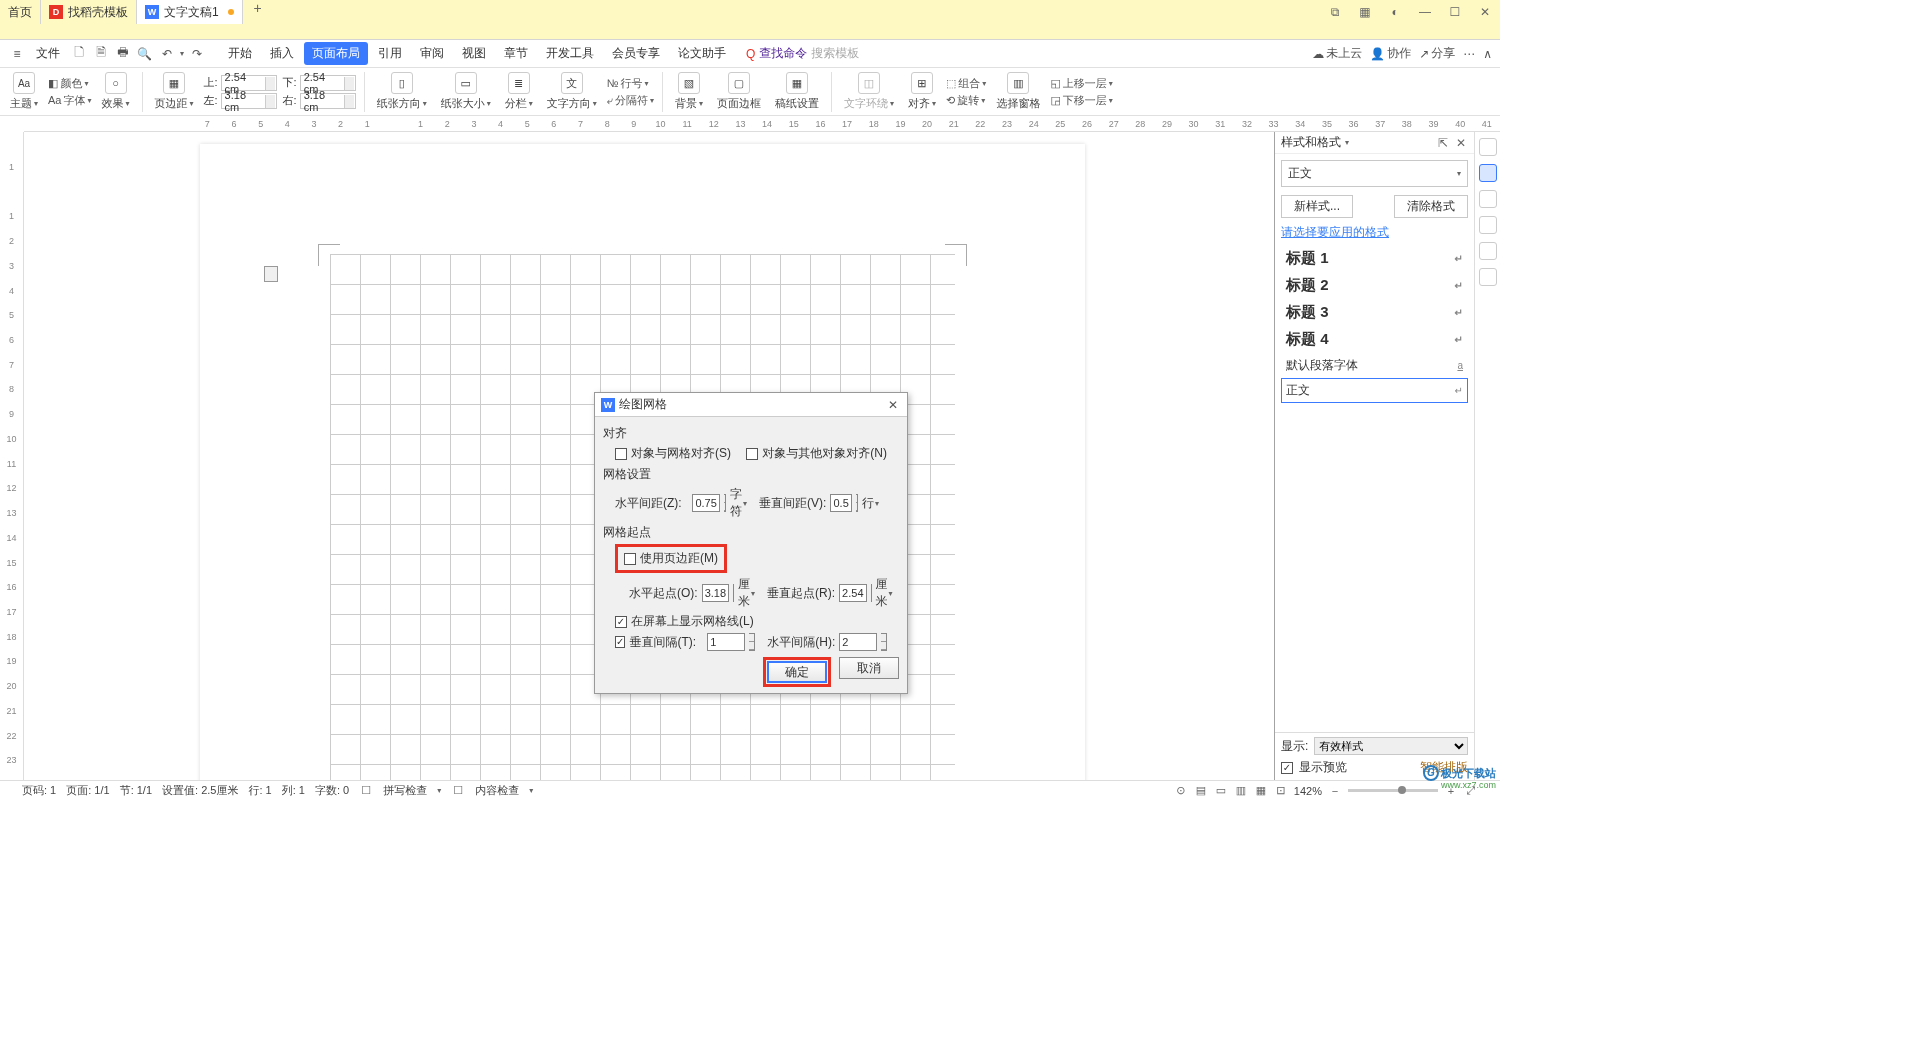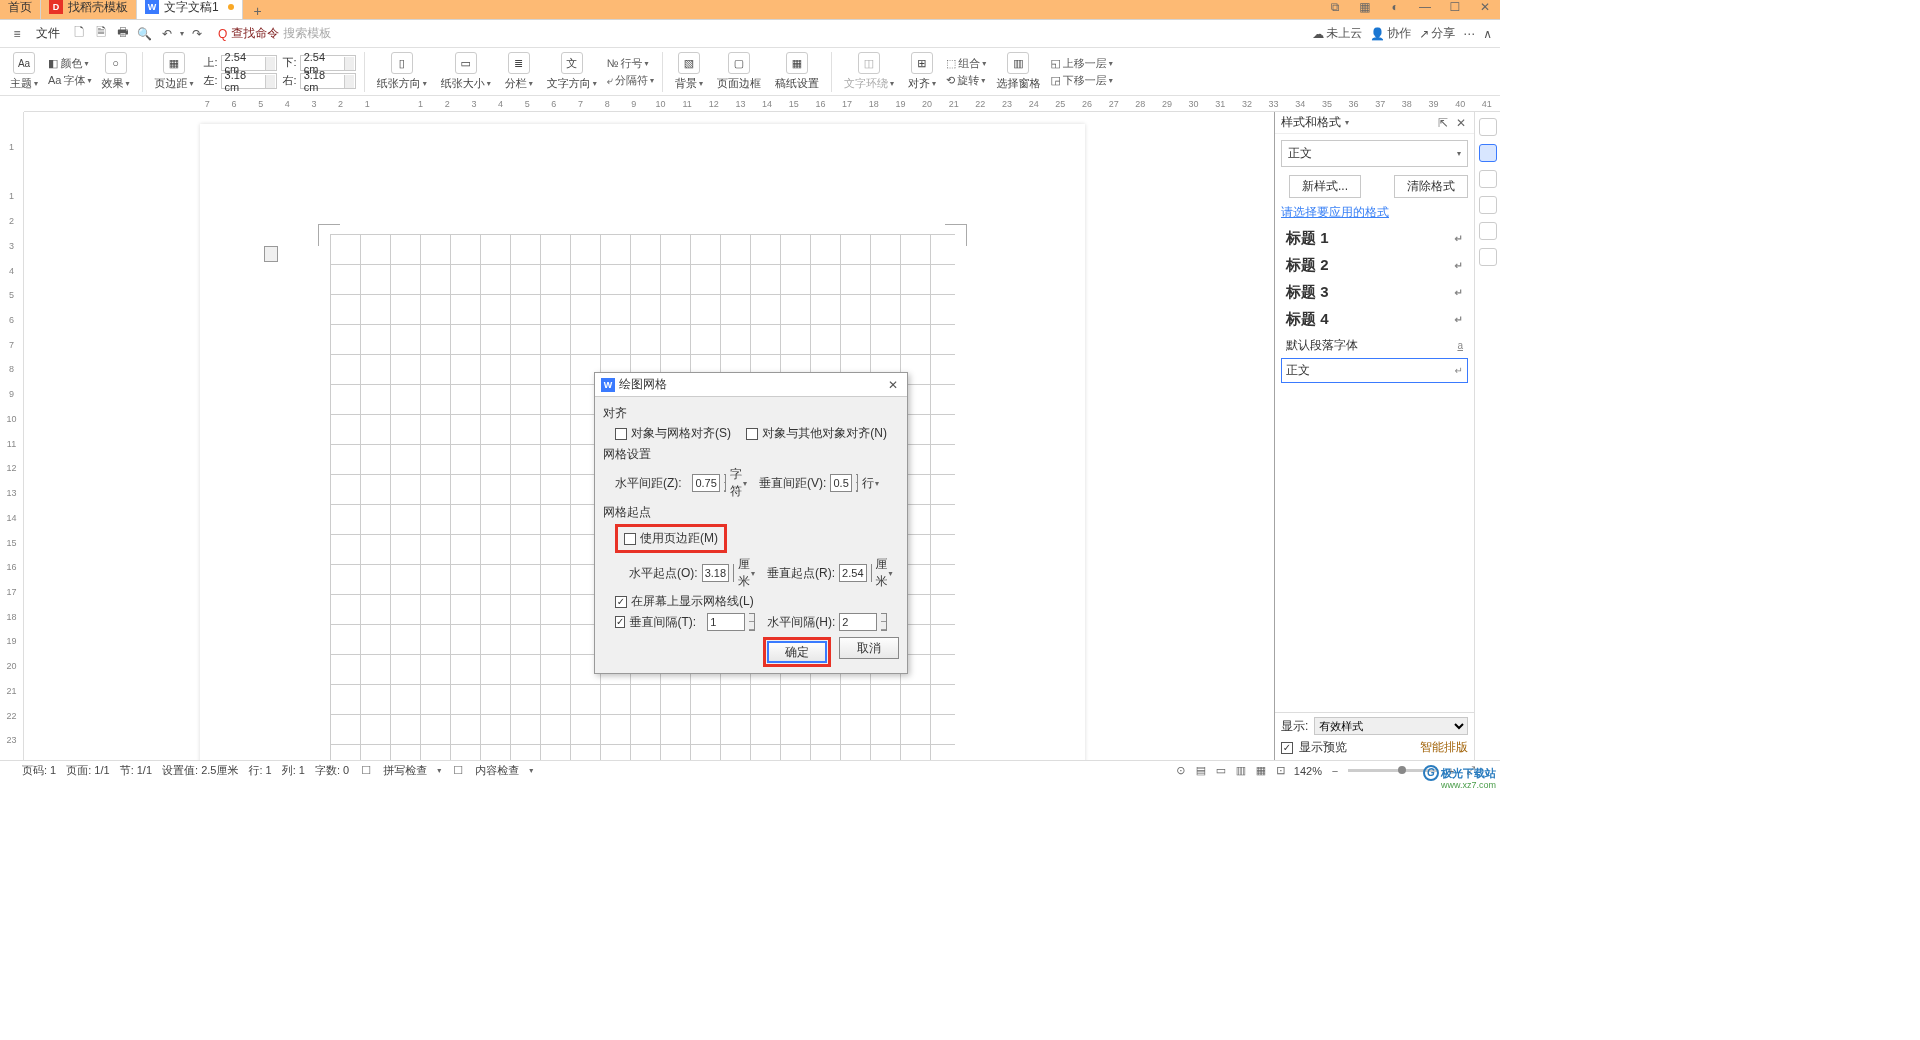--- a/index.html
+++ b/index.html
@@ -1,36 +1,36 @@
 <!DOCTYPE html>
 <html><head>
 <meta charset="utf-8">
 <style>
 * { margin: 0; padding: 0; box-sizing: border-box; }
 body { font-family: "Microsoft YaHei", sans-serif; font-size: 12px; color: #333; background: #fff; overflow: hidden; width:1500px; height:812px; position:relative; }
 
 
-.titlebar { height: 20px; background: #fdba74; display: flex; align-items: flex-end; border-bottom: 1px solid #d4d4d4; }
+.titlebar { height: 40px; background: #fef9c3; display: flex; align-items: flex-start; border-bottom: 1px solid #d4d4d4; }
 .tab { display: flex; align-items: center; padding: 0 8px; height: 24px; gap: 5px; border-right: 1px solid #d4d4d4; }
 .tab.active { background: #fff; }
 .tab-icon { width: 14px; height: 14px; display: inline-flex; align-items:center; justify-content:center; }
 .dot-mod { width: 6px; height: 6px; background: #f9a826; border-radius: 50%; margin-left:4px;}
 .newtab-btn { width:30px; text-align:center; color:#666; font-size:14px; }
 .winbtns { margin-left:auto; display:flex; gap:0; }
 .winbtn { width:30px; height:24px; display:flex; align-items:center; justify-content:center; color:#666; }
 
 
 .menubar { height: 28px; display:flex; align-items:center; padding:0 8px; gap:4px; background:#fff; border-bottom:1px solid #e0e0e0;}
 .menu-icon { width:18px; height:18px; display:flex; align-items:center; justify-content:center; color:#555; }
 .file-btn { padding:0 6px; }
 .mtabs { display:flex; gap:2px; margin-left:10px; }
 .mtab { padding:3px 8px; color:#333; border-radius:3px; }
 .mtab.active { background:#3a7afe; color:#fff; }
 .search-area { display:flex; align-items:center; gap:4px; margin-left:8px; color:#888;}
-.search-box { color:#7f1d1d; }
+.search-box { color:#4c1d95; }
 .right-menu { margin-left:auto; display:flex; align-items:center; gap:8px; color:#555; }
 .right-menu .item{ display:flex; align-items:center; gap:2px; }
 
 
 .ribbon { height:48px; display:flex; align-items:center; padding:2px 6px; gap:6px; background:#fff; border-bottom:1px solid #e0e0e0; }
 .rgroup { display:flex; flex-direction:column; align-items:center; justify-content:center; padding:0 4px; font-size:11px; color:#444; }
 .rgroup.dim { color:#aaa; }
 .rgroup .ic { width:22px; height:22px; border:1px solid #ccc; border-radius:3px; margin-bottom:2px; display:flex; align-items:center; justify-content:center;}
 .rgroup .lbl { display:flex; align-items:center; gap:2px;}
 .margin-grid { display:flex; flex-direction:column; gap:2px; font-size:11px; }
@@ -59,21 +59,21 @@
 .margin-corner.tr{ right:118px; top:100px; border-right:1px solid #aaa; border-top:1px solid #aaa;}
 .page-icon{ position:absolute; left:240px; top:134px; width:14px; height:16px; border:1px solid #999; background:#f0f0f0;}
 
 
 .rpane { width:200px; border-left:1px solid #a3a3a3; display:flex; flex-direction:column; background:#fff; }
 .rpane-hdr { height:22px; display:flex; align-items:center; padding:0 6px; border-bottom:1px solid #eee; gap:4px;}
 .rpane-hdr .spacer{flex:1;}
 .rpane-close{ width:14px; text-align:center; color:#666;}
 .style-select { margin:6px; border:1px solid #c8c8c8; padding:4px 6px; display:flex; justify-content:space-between; align-items:center;}
 .rpane-row { display:flex; gap:6px; padding:2px 6px;}
-.small-btn { flex:0 0 auto; border:1px solid #c8c8c8; padding:2px 12px; background:#fff;margin-left:8px; }
+.small-btn { flex:0 0 auto; border:1px solid #c8c8c8; padding:2px 12px; background:#fff; }
 .rpane-label{ padding:4px 6px; color:#3b82f6;text-decoration:underline;}
 .style-list { padding:0 6px; flex:0 0 auto; max-height:160px; }
 .style-item { display:flex; justify-content:space-between; align-items:center; padding:3px 4px; font-weight:600; font-size:15px; border:1px solid transparent;}
 .style-item.sel { border:1px solid #3a7afe; font-weight:400; font-size:12px;}
 .style-item.small { font-weight:400; font-size:12px;}
 .ret{ font-size:10px; color:#888;}
 .rpane-bottom{ margin-top:auto; border-top:1px solid #ddd; padding:4px 6px; display:flex; flex-direction:column; gap:4px;}
 .rpane-bottom .row{ display:flex; align-items:center; gap:6px;}
 .rpane-bottom select{ flex:1; border:1px solid #c8c8c8; height:18px; font-size:11px;}
 .smart-layout{ color:#a16207; }
@@ -148,20 +148,32 @@
 <div class="menubar">
   <span class="menu-icon">≡</span>
   <span class="file-btn">文件</span>
   <span class="menu-icon">🗋</span>
   <span class="menu-icon">🗎</span>
   <span class="menu-icon">🖶</span>
   <span class="menu-icon">🔍</span>
   <span class="menu-icon">↶</span>
   <span class="caret">▾</span>
   <span class="menu-icon">↷</span>
+  <div class="mtabs">
+    <span class="mtab">开始</span>
+    <span class="mtab">插入</span>
+    <span class="mtab active">页面布局</span>
+    <span class="mtab">引用</span>
+    <span class="mtab">审阅</span>
+    <span class="mtab">视图</span>
+    <span class="mtab">章节</span>
+    <span class="mtab">开发工具</span>
+    <span class="mtab">会员专享</span>
+    <span class="mtab">论文助手</span>
+  </div>
   <div class="search-area">
     <span style="color:#e83226;">Q</span>
     <span class="search-box">查找命令</span>
     <span class="search-box" style="color:#aaa;">搜索模板</span>
   </div>
   <div class="right-menu">
     <div class="item">
         <span>☁</span>
         <span>未上云</span>
       </div>

